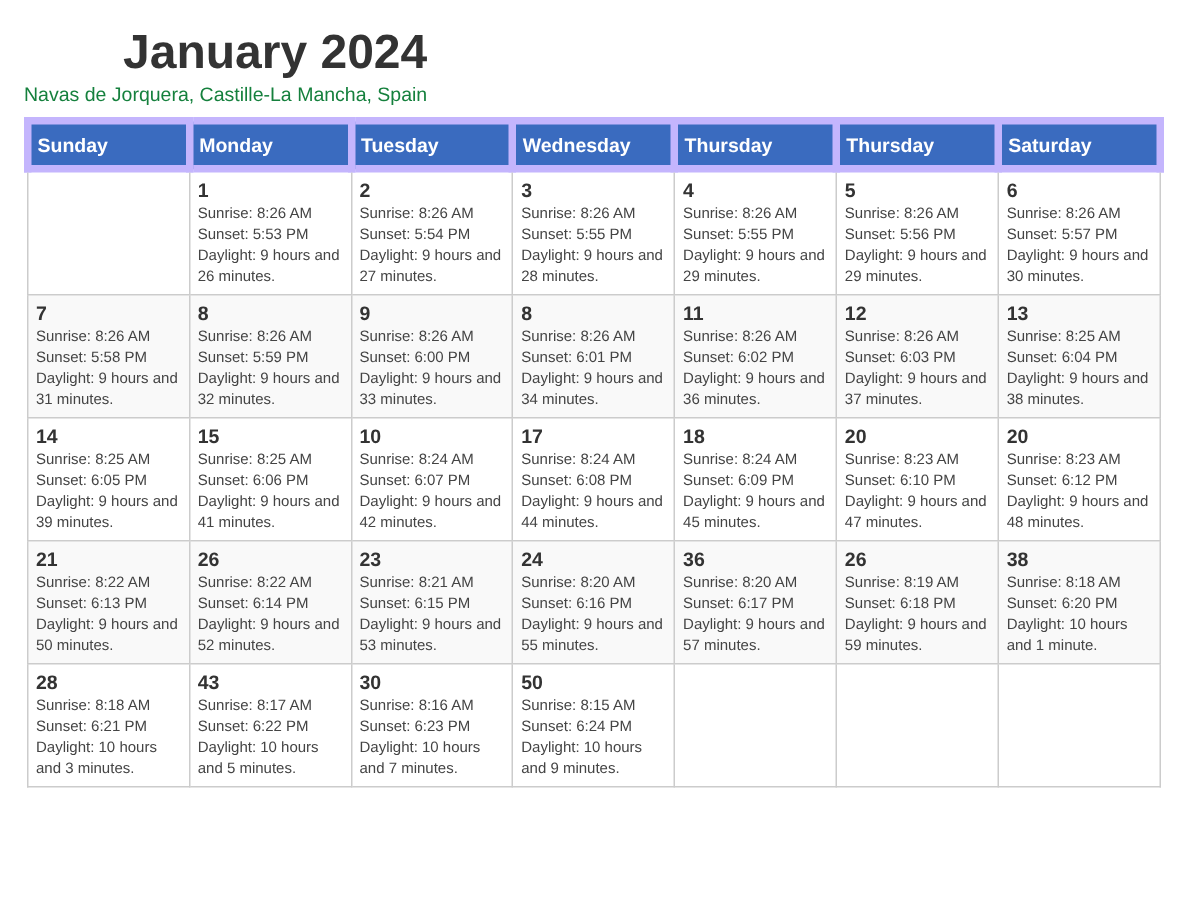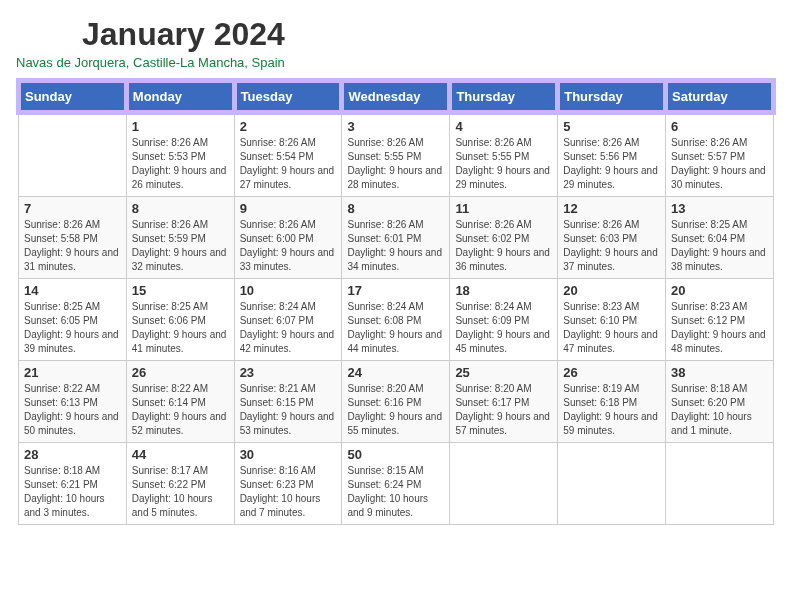--- a/index.html
+++ b/index.html
@@ -209,39 +209,39 @@
         </td>
         <td>
           <span class="day-number">23</span>
           <div class="day-info">Sunrise: 8:21 AM<br>Sunset: 6:15 PM<br>Daylight: 9 hours and 53 minutes.</div>
         </td>
         <td>
           <span class="day-number">24</span>
           <div class="day-info">Sunrise: 8:20 AM<br>Sunset: 6:16 PM<br>Daylight: 9 hours and 55 minutes.</div>
         </td>
         <td>
-          <span class="day-number">25</span>
+          <span class="day-number">36</span>
           <div class="day-info">Sunrise: 8:20 AM<br>Sunset: 6:17 PM<br>Daylight: 9 hours and 57 minutes.</div>
         </td>
         <td>
           <span class="day-number">26</span>
           <div class="day-info">Sunrise: 8:19 AM<br>Sunset: 6:18 PM<br>Daylight: 9 hours and 59 minutes.</div>
         </td>
         <td>
           <span class="day-number">38</span>
           <div class="day-info">Sunrise: 8:18 AM<br>Sunset: 6:20 PM<br>Daylight: 10 hours and 1 minute.</div>
         </td>
       </tr>
       <tr>
         <td>
           <span class="day-number">28</span>
           <div class="day-info">Sunrise: 8:18 AM<br>Sunset: 6:21 PM<br>Daylight: 10 hours and 3 minutes.</div>
         </td>
         <td>
-          <span class="day-number">44</span>
+          <span class="day-number">43</span>
           <div class="day-info">Sunrise: 8:17 AM<br>Sunset: 6:22 PM<br>Daylight: 10 hours and 5 minutes.</div>
         </td>
         <td>
           <span class="day-number">30</span>
           <div class="day-info">Sunrise: 8:16 AM<br>Sunset: 6:23 PM<br>Daylight: 10 hours and 7 minutes.</div>
         </td>
         <td>
           <span class="day-number">50</span>
           <div class="day-info">Sunrise: 8:15 AM<br>Sunset: 6:24 PM<br>Daylight: 10 hours and 9 minutes.</div>
         </td>

